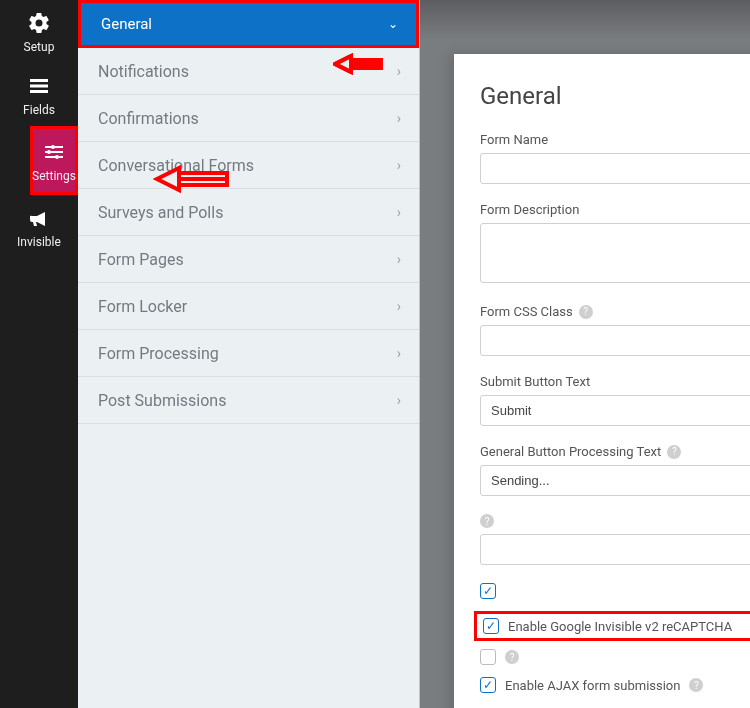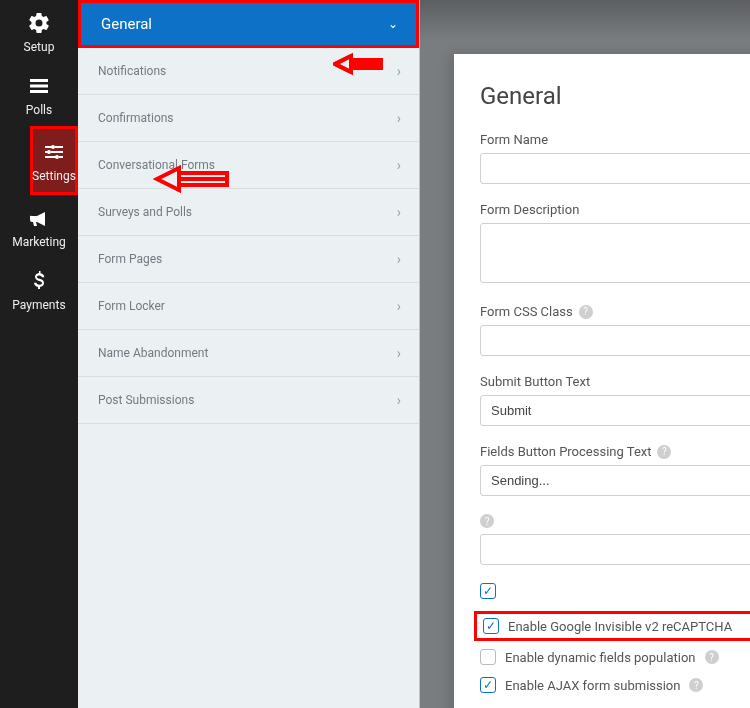--- a/index.html
+++ b/index.html
@@ -36,21 +36,21 @@
   .rail-item .icon {
     width: 26px;
     height: 26px;
     display: flex;
     align-items: center;
     justify-content: center;
     margin-bottom: 4px;
   }
   .rail-item .icon svg { fill: #fff; }
   .rail-item.active {
-    background: #7f1d1d;
+    background: #be185d;
     border: 3px solid #ff0000;
     margin-left: 30px;
   }
   .rail-item.active .icon svg { fill: #fff; }
 
   
   .settings-col {
     width: 342px;
     background: #ebf1f3;
     border-right: 1px solid #d6dde3;
@@ -82,21 +82,21 @@
     height: 47px;
     display: flex;
     align-items: center;
     justify-content: space-between;
     padding: 0 18px 0 20px;
     border-bottom: 1px solid #d6dde3;
     color: #757a82;
     cursor: pointer;
     background: #ebf1f3;
   }
-  .settings-row .label { font-size: 12px; }
+  .settings-row .label { font-size: 16px; }
   .chev {
     font-size: 14px;
     color: #9aa0a7;
   }
   .chev-down-white {
     font-size: 12px;
     color: #fff;
   }
 
   
@@ -209,52 +209,44 @@
     </span>
     <span>Setup</span>
   </div>
 
   <div class="rail-item">
     <span class="icon">
       <svg viewBox="0 0 24 24" width="24" height="24">
           <path d="M3 5h18v3H3zm0 5.5h18v3H3zM3 16h18v3H3z"></path>
         </svg>
     </span>
-    <span>Polls</span>
+    <span>Fields</span>
   </div>
 
   <div class="rail-item active">
     <span class="icon">
       <svg viewBox="0 0 24 24" width="24" height="24">
           <path d="M3 6h8v2H3zm10 0h8v2h-8zM3 11h4v2H3zm6 0h12v2H9zM3 16h12v2H3zm14 0h4v2h-4z"></path>
           <circle cx="11" cy="7" r="2"></circle>
           <circle cx="7" cy="12" r="2"></circle>
           <circle cx="15" cy="17" r="2"></circle>
         </svg>
     </span>
     <span>Settings</span>
   </div>
 
   <div class="rail-item">
     <span class="icon">
       <svg viewBox="0 0 24 24" width="24" height="24">
           <path d="M3 10v4a2 2 0 0 0 2 2h1l1 4h3l-1-4h1l8 4V6l-8 4H5a2 2 0 0 0-2 0z"></path>
         </svg>
     </span>
-    <span>Marketing</span>
-  </div>
-
-  <div class="rail-item">
-    <span class="icon">
-      <svg viewBox="0 0 24 24" width="24" height="24">
-          <path d="M12 2v2.1c-2.3.3-4 1.8-4 3.9 0 2.3 2 3.3 4.3 4 2 .6 2.7 1.1 2.7 2 0 1-.9 1.7-2.5 1.7-1.7 0-2.9-.8-3-2H7c.1 2.3 1.8 3.9 4 4.2V20h2v-2.1c2.4-.3 4-1.8 4-4 0-2.6-2.2-3.5-4.5-4.1-1.9-.5-2.5-1-2.5-1.8 0-.9.8-1.6 2.3-1.6 1.5 0 2.4.7 2.5 1.8h2.5c-.1-2.1-1.6-3.6-3.8-3.9V2z"></path>
-        </svg>
-    </span>
-    <span>Payments</span>
-  </div>
+    <span>Invisible</span>
+  </div>
+
 </div>
 
 <div class="settings-col">
   <div class="settings-header">
     <span class="title">General</span>
     <span class="chev-down-white">⌄</span>
   </div>
 
   <div class="settings-row">
     <span class="label">Notifications</span>
@@ -274,21 +266,21 @@
   </div>
   <div class="settings-row">
     <span class="label">Form Pages</span>
     <span class="chev">›</span>
   </div>
   <div class="settings-row">
     <span class="label">Form Locker</span>
     <span class="chev">›</span>
   </div>
   <div class="settings-row">
-    <span class="label">Name Abandonment</span>
+    <span class="label">Form Processing</span>
     <span class="chev">›</span>
   </div>
   <div class="settings-row">
     <span class="label">Post Submissions</span>
     <span class="chev">›</span>
   </div>
 
   <div class="anno-arrow arrow-top">
     <svg width="50" height="28" viewBox="0 0 50 28">
       <path d="M48 14 L18 14 L18 6 L2 14 L18 22 L18 14" fill="none" stroke="#ff0000" stroke-width="4"></path>
@@ -318,42 +310,41 @@
     <div class="field-label">
       <span>Form CSS Class</span>
       <span class="help-icon">?</span>
     </div>
     <input class="text-input" type="text" value="" style="">
 
     <div class="field-label">Submit Button Text</div>
     <input class="text-input" type="text" value="Submit" style="">
 
     <div class="field-label">
-      <span>Fields Button Processing Text</span>
+      <span>General Button Processing Text</span>
       <span class="help-icon">?</span>
     </div>
     <input class="text-input" type="text" value="Sending..." style="">
 
     <div class="field-label">
       <span class="help-icon">?</span>
     </div>
     <input class="text-input" type="text" value="" style="">
 
     <div class="check-row">
       <span class="chk checked"></span>
     </div>
 
     <div class="check-row recaptcha-row">
       <span class="chk checked"></span>
       <span>Enable Google Invisible v2 reCAPTCHA</span>
     </div>
 
     <div class="check-row">
       <span class="chk empty"></span>
-      <span>Enable dynamic fields population</span>
       <span class="help-icon">?</span>
     </div>
 
     <div class="check-row">
       <span class="chk checked"></span>
       <span>Enable AJAX form submission</span>
       <span class="help-icon">?</span>
     </div>
   </div>
 </div>

